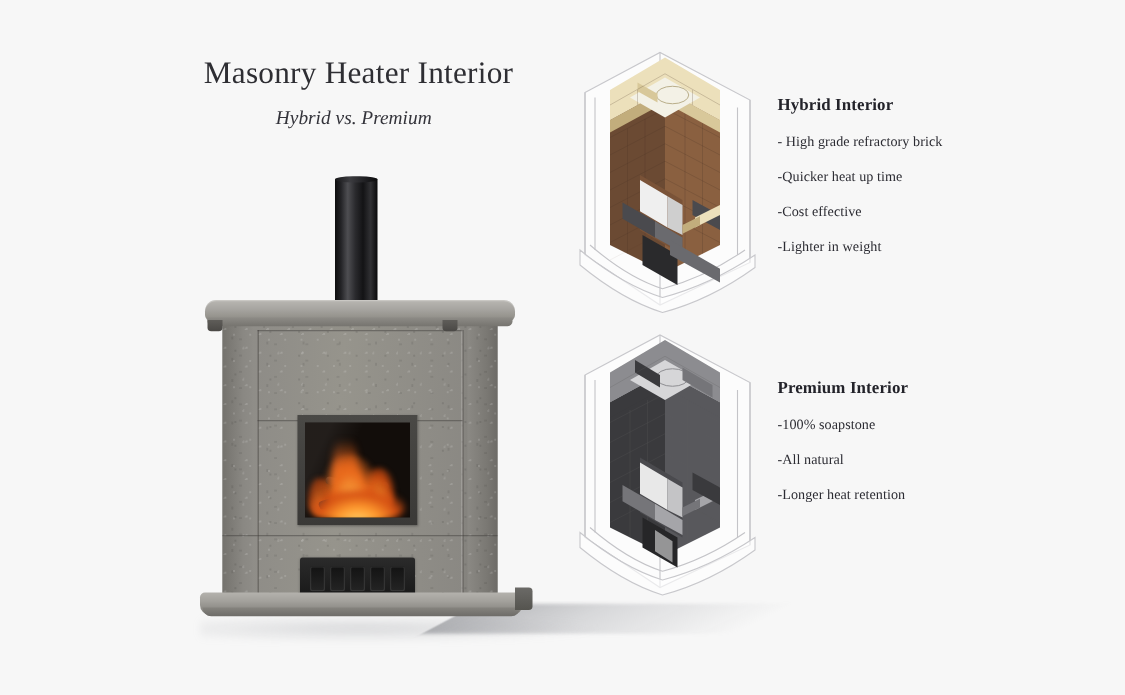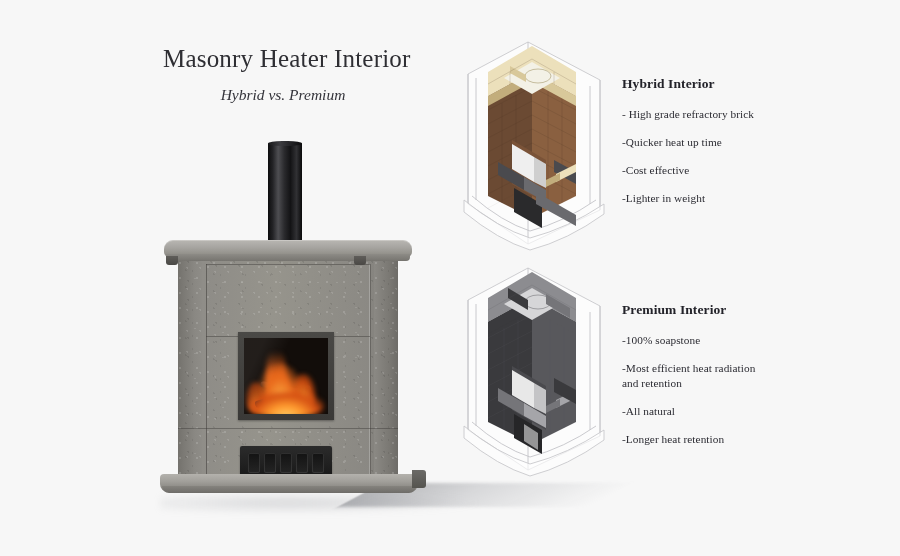--- a/index.html
+++ b/index.html
@@ -428,18 +428,17 @@
       </g>
       <polygon class="s-pale" points="106,142 126,132 126,140 106,150"></polygon>
       <polygon class="s-lite" points="96,148 110,141 110,148 96,155"></polygon>
       <polygon class="s-dark" points="104,120 126,132 126,146 104,134"></polygon>
     </svg>
   </div>
 
   <div class="info-block" style="left:622px;top:302px;">
     <div class="info-heading">Premium Interior</div>
     <div class="bullet">-100% soapstone</div>
-    <div class="bullet" style="max-width:140px;">-Most efficient heat radiation and retention</div>
     <div class="bullet">-All natural</div>
     <div class="bullet">-Longer heat retention</div>
   </div>
 
 </div>
 
 </body></html>

